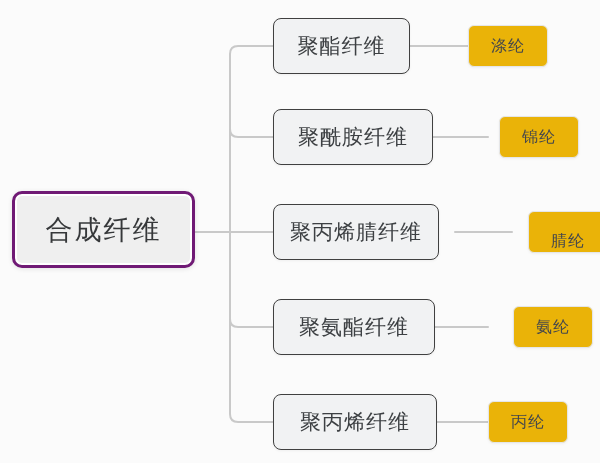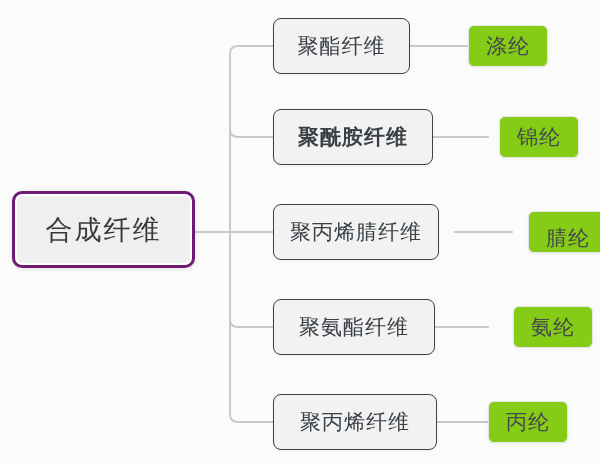--- a/index.html
+++ b/index.html
@@ -41,24 +41,24 @@
     box-shadow: inset 0 0 0 2px #ffffff, 0 1px 5px rgba(0,0,0,0.10);
     font-size: 27px;
     letter-spacing: 2px;
     color: #36383a;
   }
   .branch {
     font-size: 21px;
     letter-spacing: 1px;
   }
   .leaf {
-    font-size: 21px;
+    font-size: 16px;
     letter-spacing: 1px;
     border-radius: 6px;
-    background: #84cc16;
+    background: #eab308;
     border-color: #e5e6e8;
     color: #46484c;
   }
 </style>
 </head>
 <body>
 
 <div class="canvas">
 
   <svg class="connectors" viewBox="0 0 600 463" fill="none" stroke="#c9c9c9" stroke-width="2" stroke-linecap="round">
@@ -73,21 +73,21 @@
     <path d="M437 422 L488 422"></path>
   </svg>
 
   <div class="node root" style="left:12px; top:191px; width:183px; height:77px;">
     <span>合成纤维</span>
   </div>
 
   <div class="node branch" style="left:273px; top:18px; width:137px; height:56px;">
     <span>聚酯纤维</span>
   </div>
-  <div class="node branch" style="left:273px; top:109px; width:160px; height:56px;font-weight:bold;">
+  <div class="node branch" style="left:273px; top:109px; width:160px; height:56px;">
     <span>聚酰胺纤维</span>
   </div>
   <div class="node branch" style="left:273px; top:204px; width:166px; height:56px;">
     <span>聚丙烯腈纤维</span>
   </div>
   <div class="node branch" style="left:273px; top:394px; width:164px; height:56px;">
     <span>聚丙烯纤维</span>
   </div>
   <div class="node branch" style="left:273px; top:299px; width:162px; height:56px;">
     <span>聚氨酯纤维</span>

